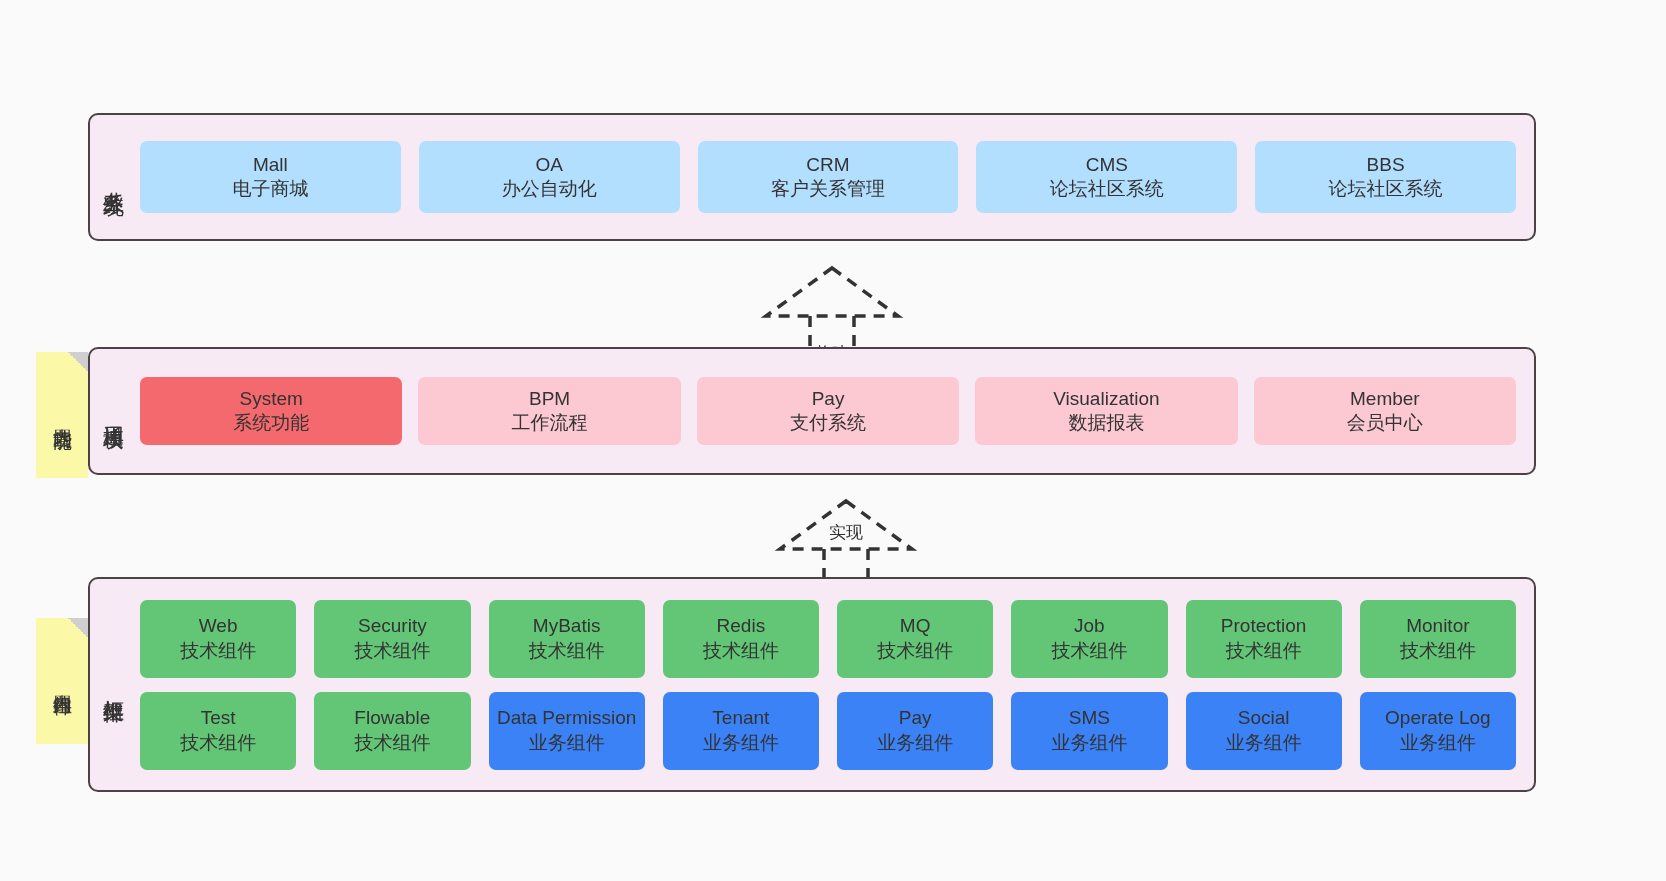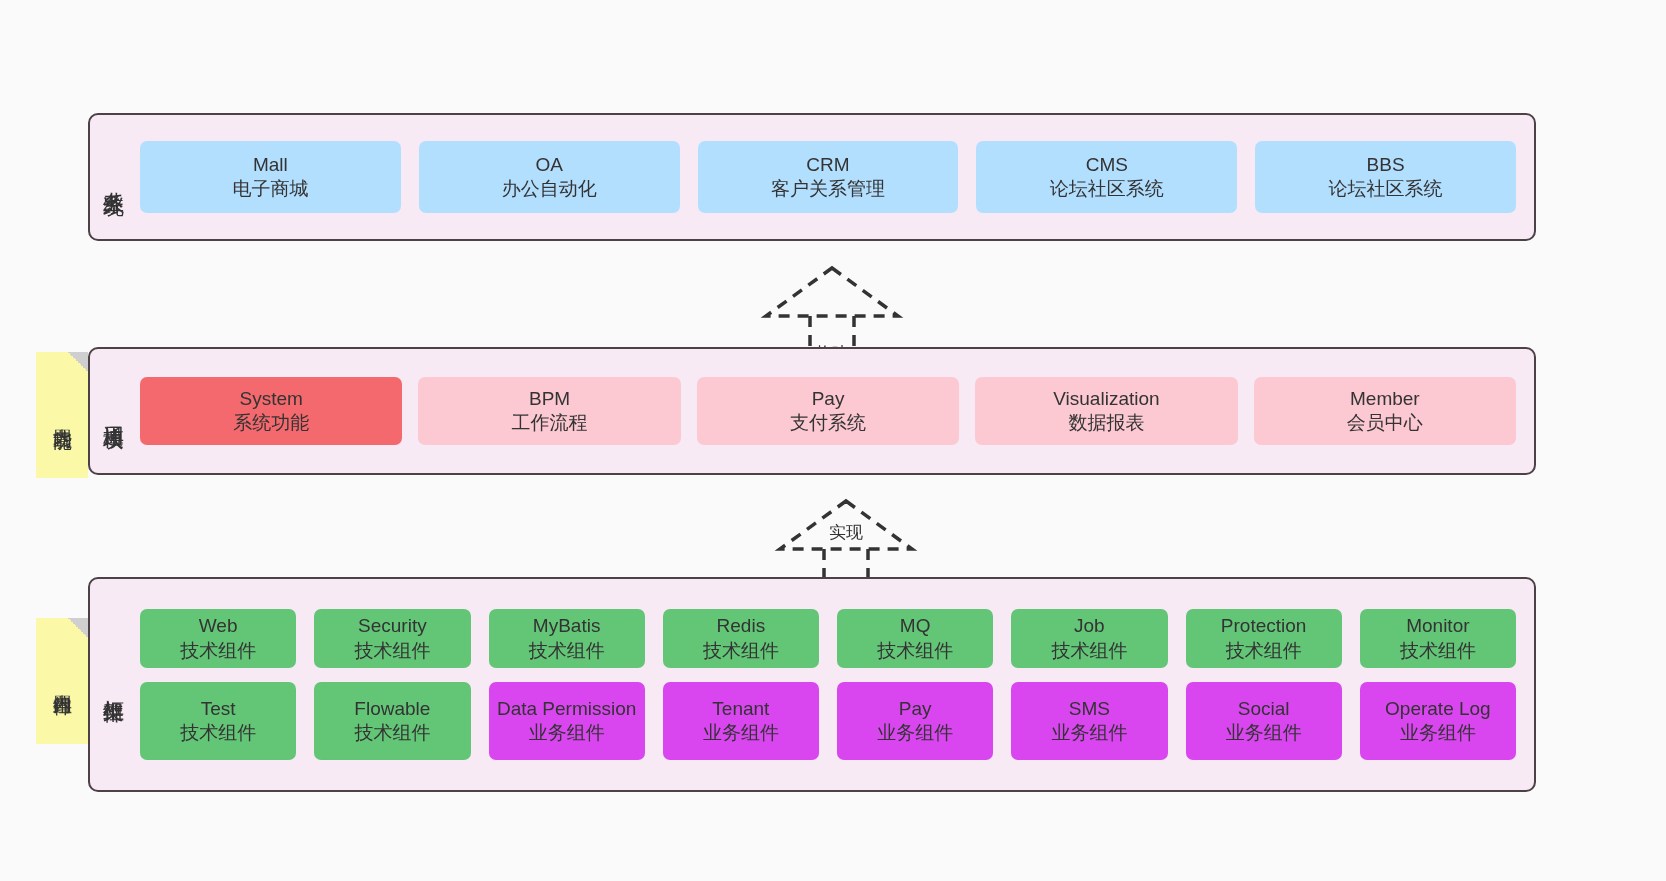--- a/index.html
+++ b/index.html
@@ -81,21 +81,21 @@
     box-sizing: border-box;
     user-select: none;
   }
   .node .t-en { display: block; }
   .node .t-cn { display: block; }
 
   .c-blue        { background: #b3dfff; }
   .c-red         { background: #f4696e; }
   .c-pink        { background: #fcc8d1; }
   .c-green       { background: #63c677; }
-  .c-lightgreen  { background: #d946ef; }
+  .c-lightgreen  { background: #3b82f6; }
 
   
   .sticky {
     position: absolute;
     width: 52px;
     background: #fbf8a8;
     box-sizing: border-box;
     display: flex;
     align-items: center;
     justify-content: center;
@@ -219,21 +219,21 @@
 
   <div class="sticky" style="left:36px; top:618px; height:126px;">
     <span class="fold"></span>
     <span>内置组件</span>
   </div>
 
   <div class="layer" id="layer-framework" style="left:88px; top:577px; width:1448px; height:215px;">
     <div class="layer-label">框架组件</div>
     <div class="layer-body">
 
-      <div class="row" style="height:59px;">
+      <div class="row" style="height:78px;">
         <div class="node c-green">
           <span class="t-en">Web</span>
           <span class="t-cn">技术组件</span>
         </div>
         <div class="node c-green">
           <span class="t-en">Security</span>
           <span class="t-cn">技术组件</span>
         </div>
         <div class="node c-green">
           <span class="t-en">MyBatis</span>

